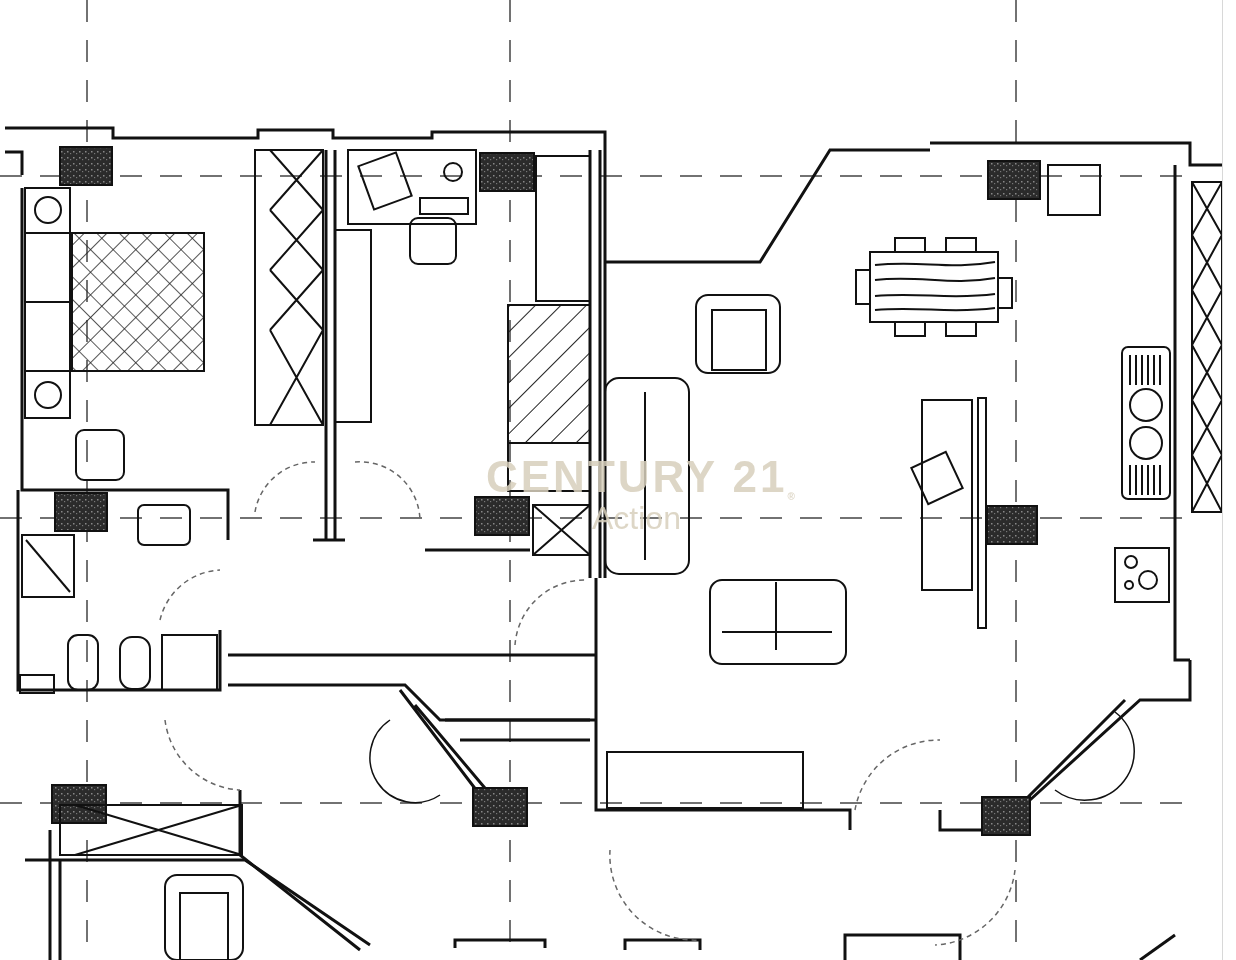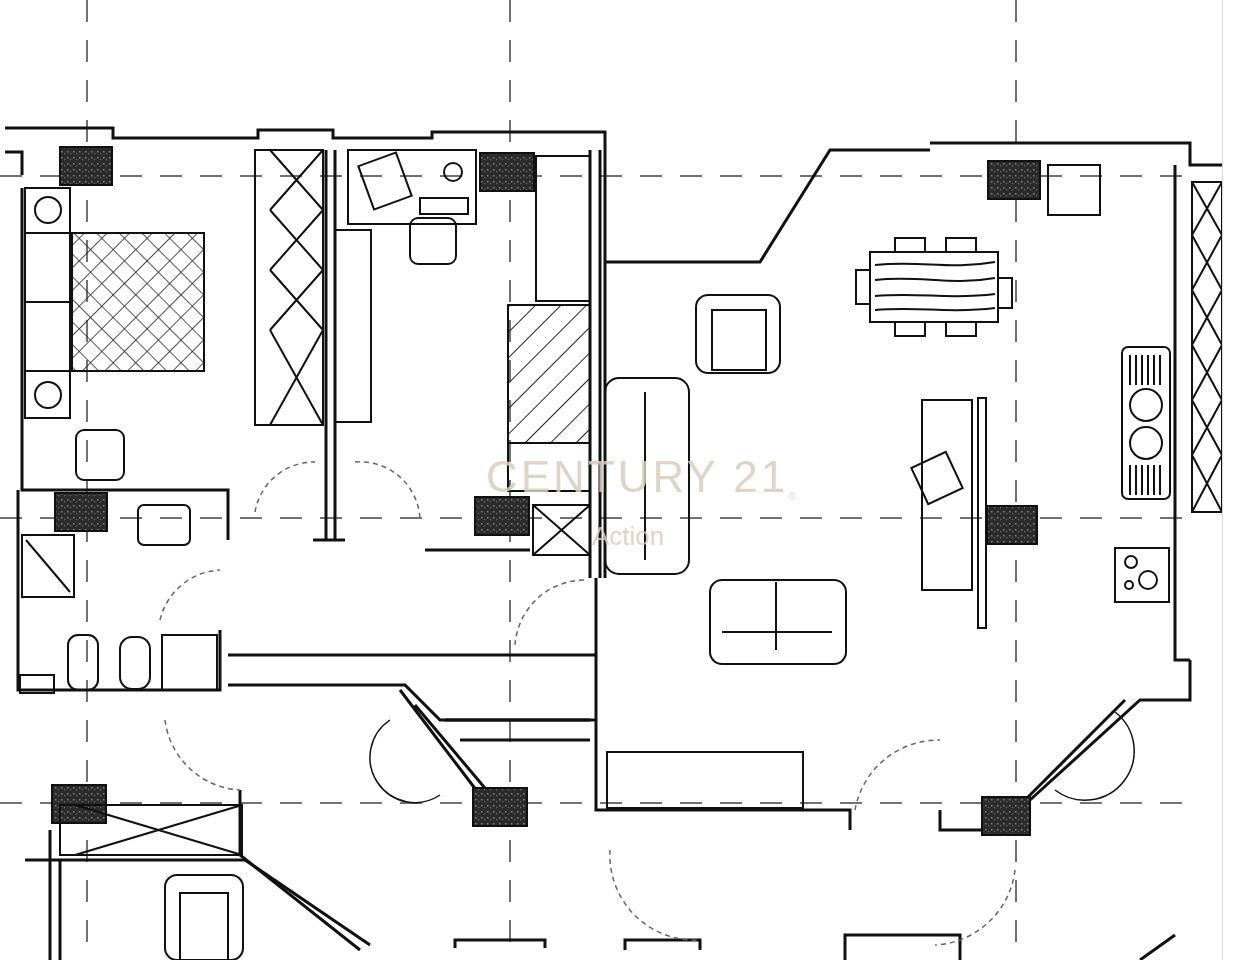--- a/index.html
+++ b/index.html
@@ -4,28 +4,28 @@
   <style>
     html, body { margin: 0; padding: 0; background: #ffffff; }
     body { width: 1236px; height: 960px; overflow: hidden; position: relative; }
     #plan { position: absolute; left: 0; top: 0; width: 1236px; height: 960px; }
     .wm {
       position: absolute; left: 0; top: 0; width: 1236px; height: 960px;
       pointer-events: none;
     }
     .wm-title {
       position: absolute; left: 486px; top: 452px;
-      font-family: "Liberation Sans", sans-serif; font-weight: 400;
+      font-family: "Liberation Sans", sans-serif; font-weight: 700;
       font-size: 44px; letter-spacing: 3px; color: #d8d0bd; opacity: 0.85;
       white-space: nowrap;
     }
     .wm-reg { font-size: 10px; vertical-align: bottom; }
     .wm-sub {
-      position: absolute; left: 592px; top: 521px;
-      font-family: "Liberation Sans", sans-serif; font-size: 26px;
+      position: absolute; left: 592px; top: 500px;
+      font-family: "Liberation Sans", sans-serif; font-size: 32px;
       color: #d8d0bd; opacity: 0.85;
     }
     .edge { position: absolute; top: 0; left: 1222px; width: 1px; height: 960px; background: #d8d8d8; }
   </style>
 </head>
 <body>
 
 <svg id="plan" viewBox="0 0 1236 960" xmlns="http://www.w3.org/2000/svg">
   <defs>
     <pattern id="cross" width="16" height="16" patternUnits="userSpaceOnUse" patternTransform="rotate(45)">

